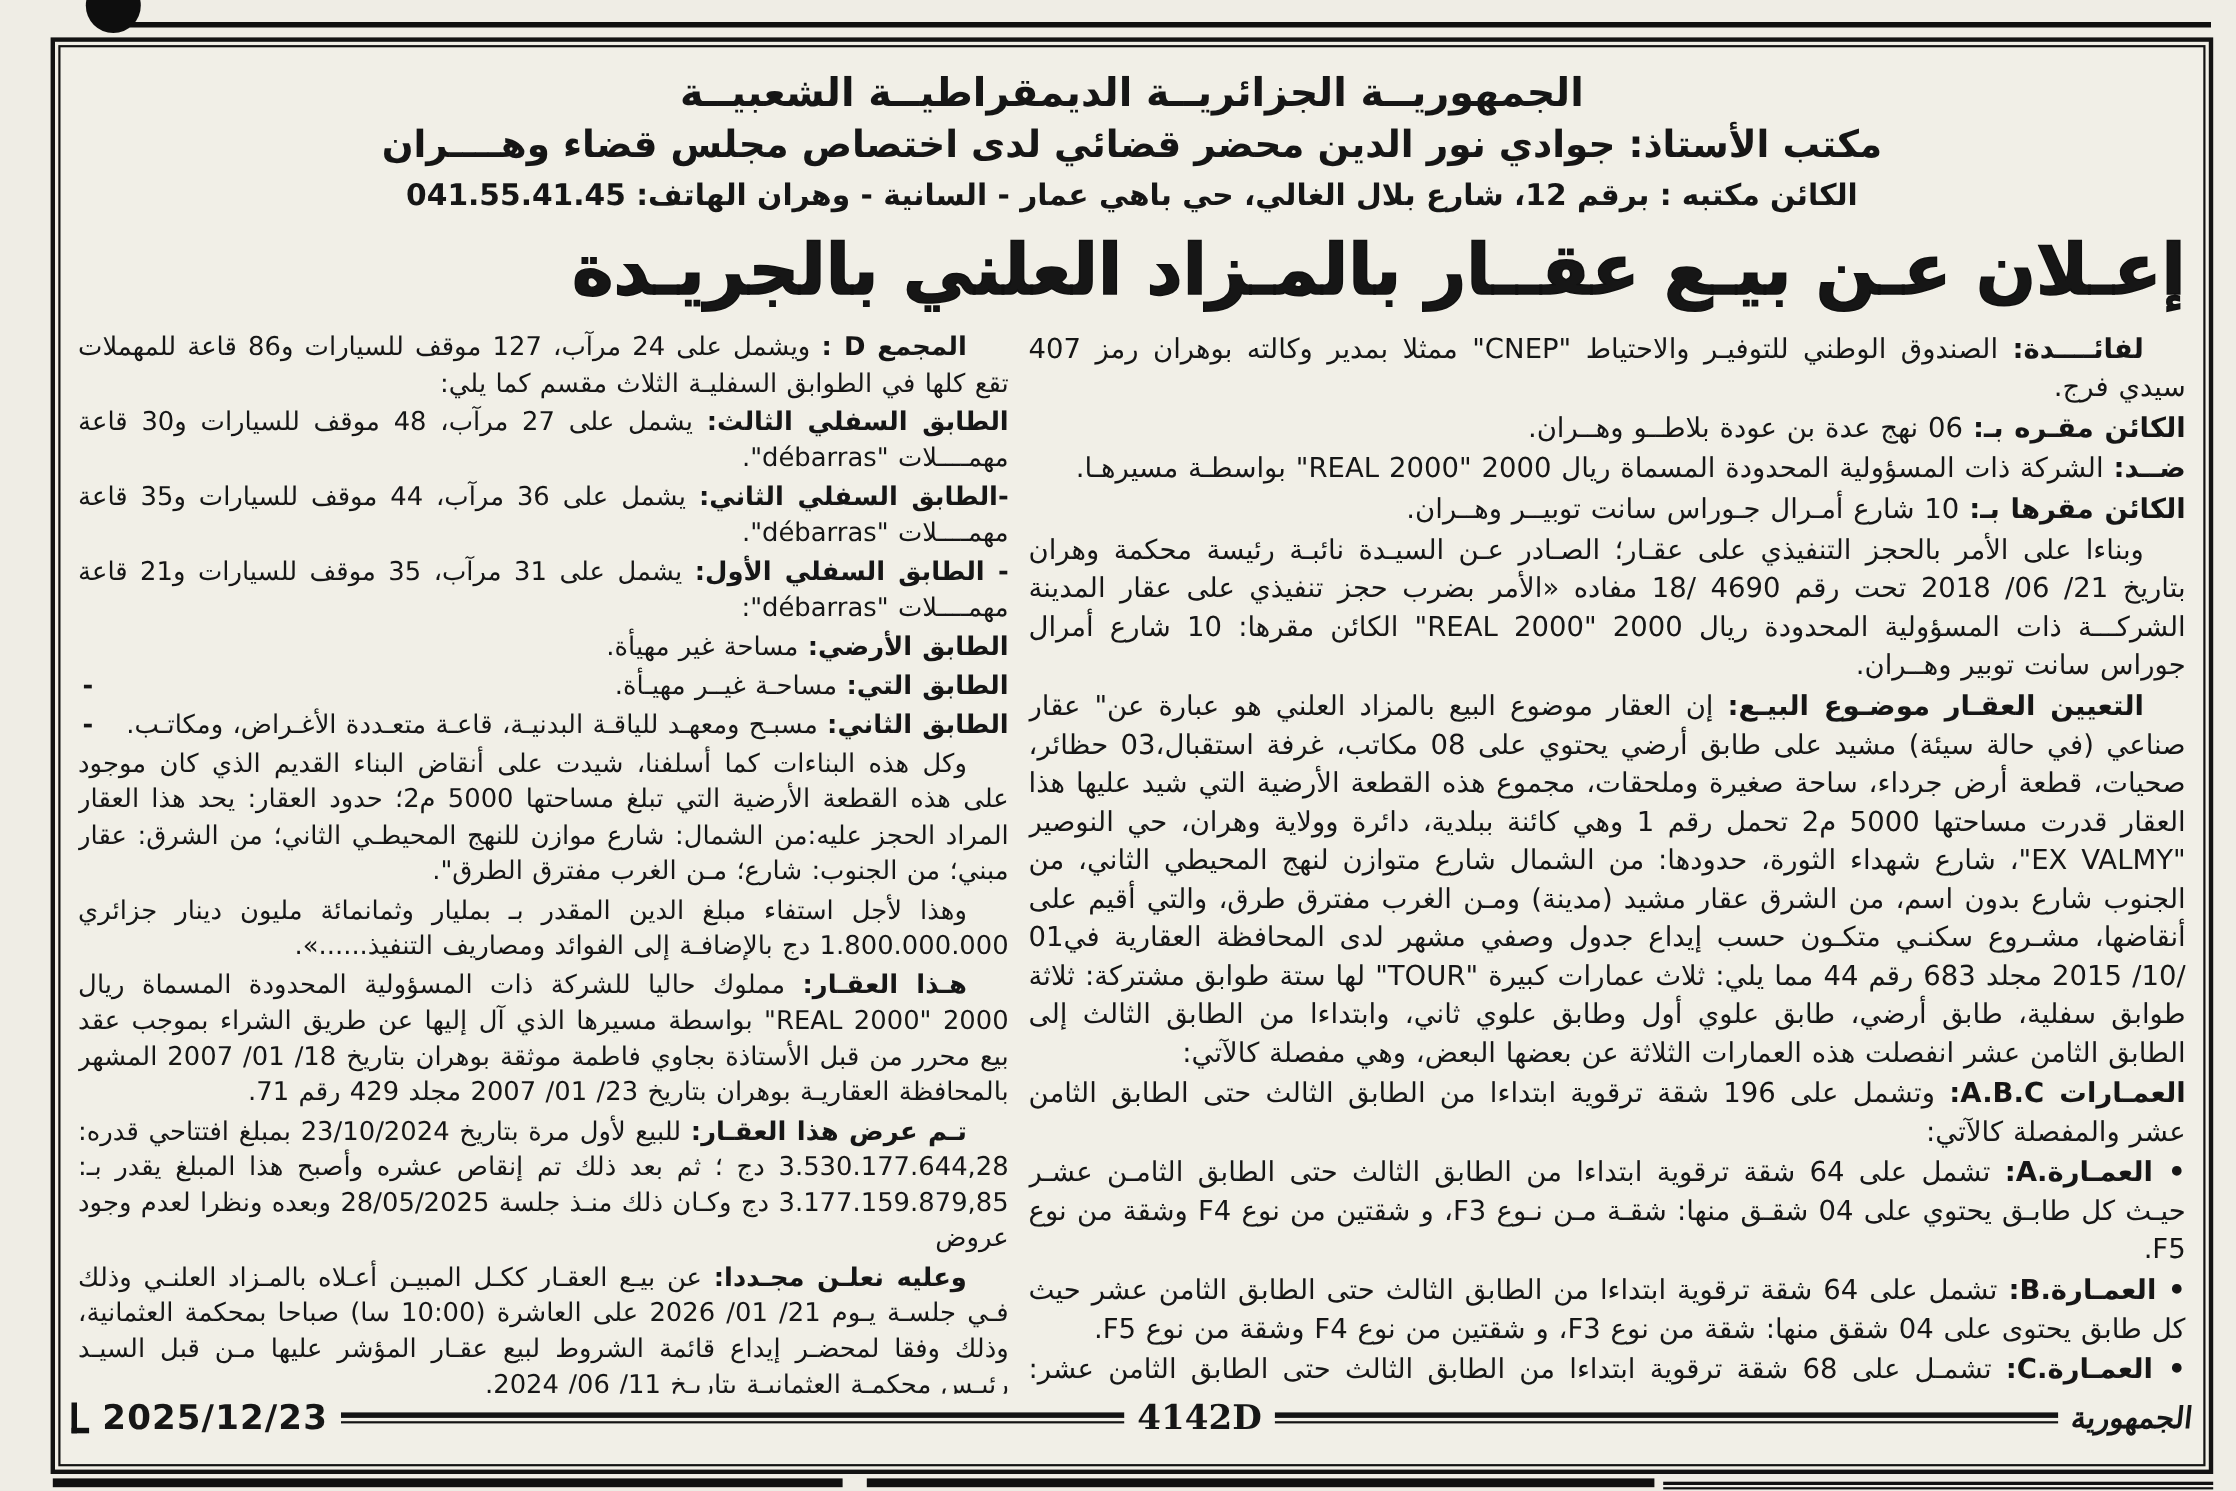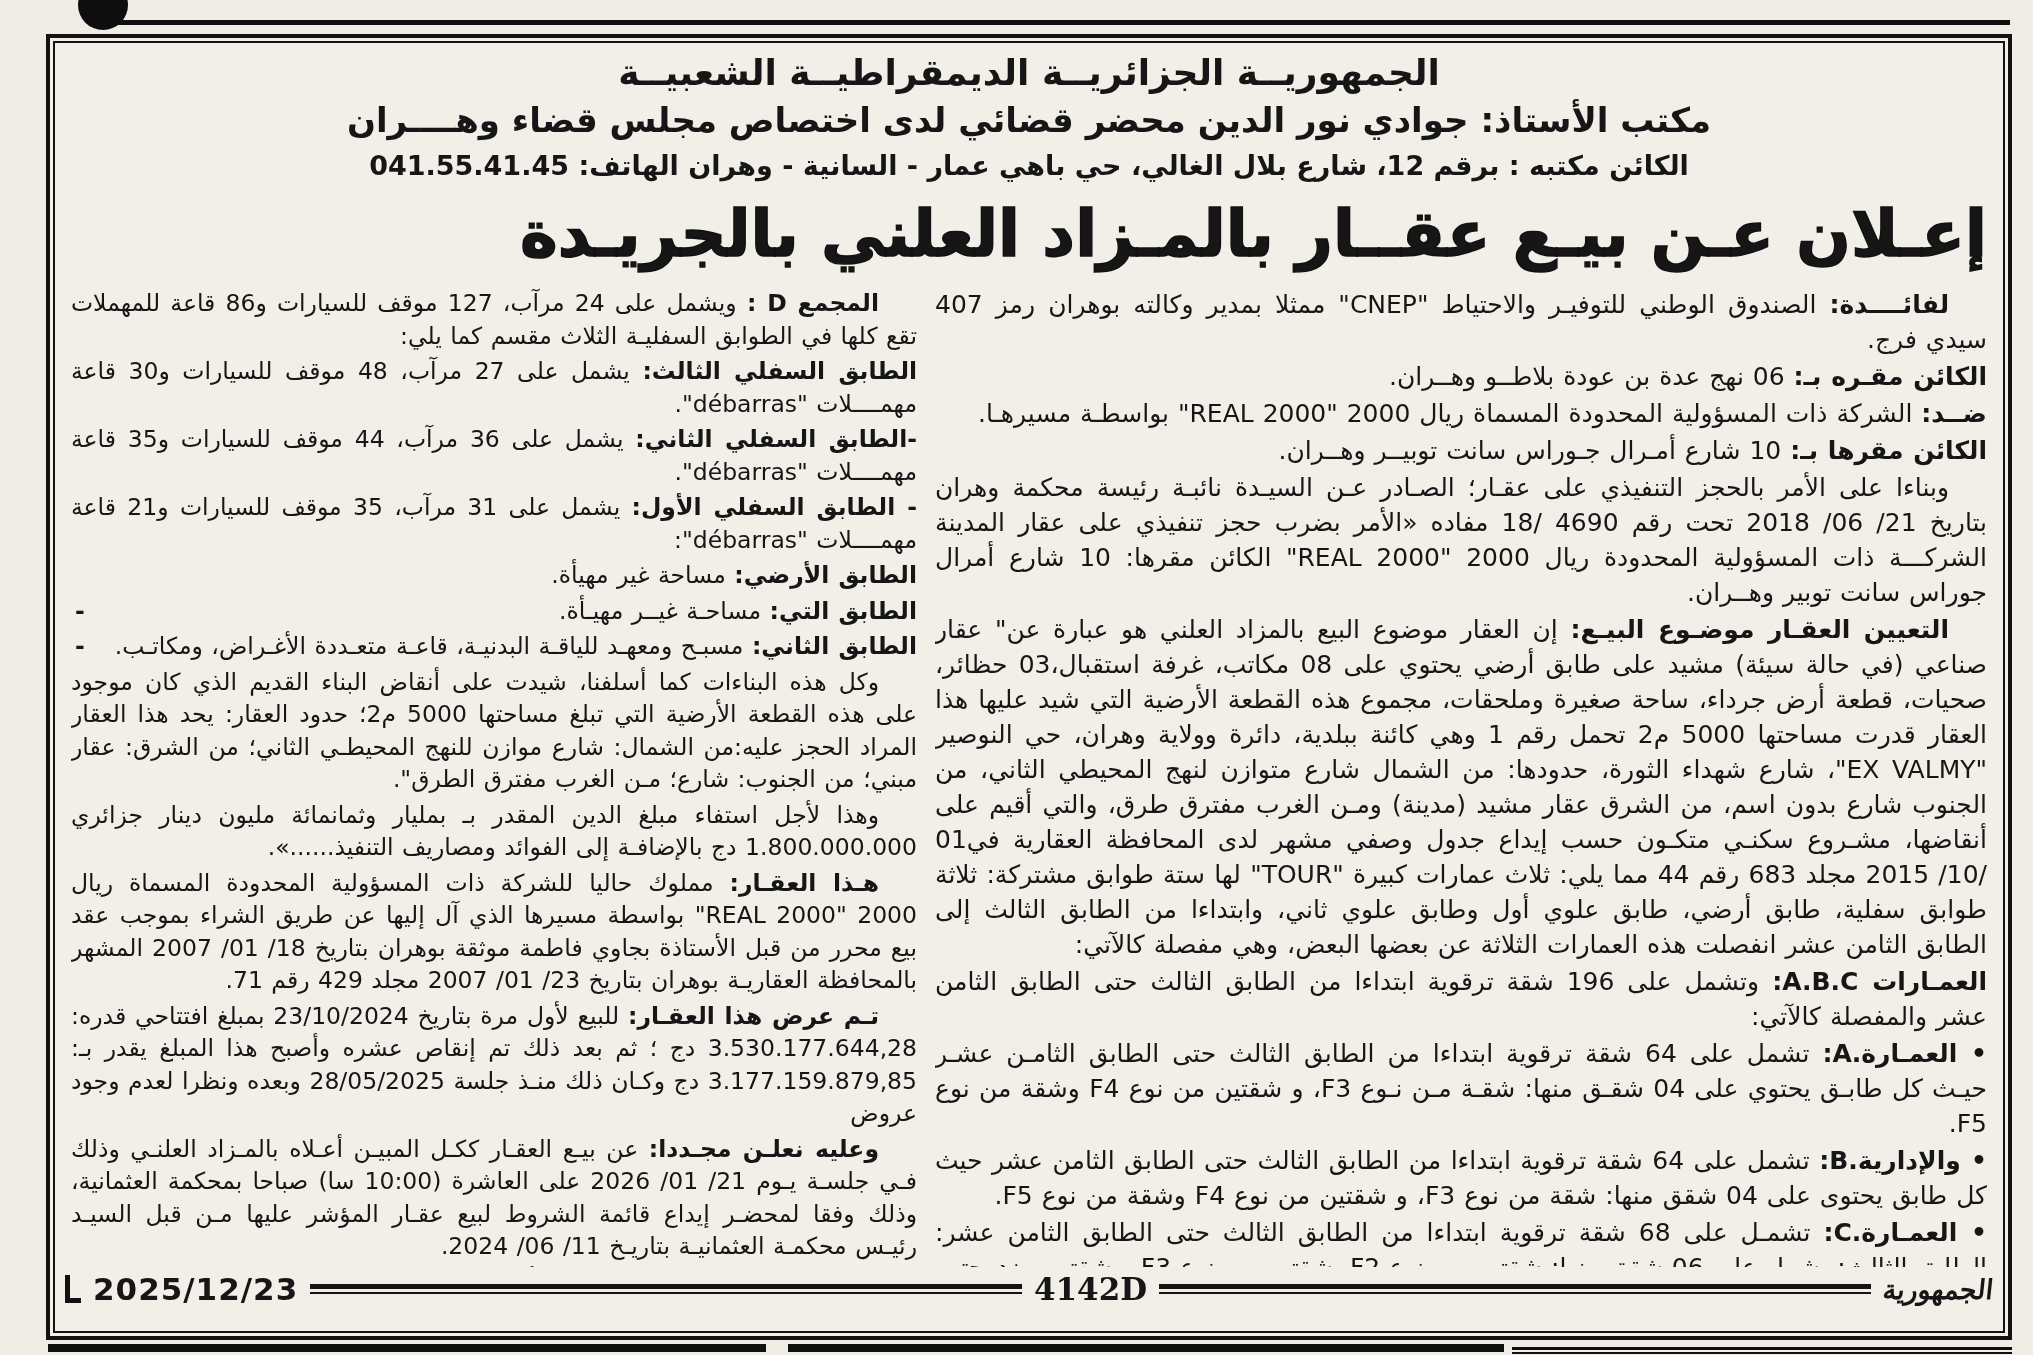--- a/index.html
+++ b/index.html
@@ -16,21 +16,21 @@
   .top-rule { position:absolute; left:118px; top:20px; width:1892px; height:5px; background:#101010; }
 
   
   .frame {
     position:absolute; left:46px; top:34px; width:1966px; height:1306px;
     border:4px solid #131313; padding:3px; background:#f1efe7;
   }
   .frame-inner {
     position:relative; width:100%; height:100%;
     border:2px solid #131313;
-    padding:6px 16px 58px 16px;
+    padding:18px 16px 58px 16px;
     direction:rtl;
     overflow:hidden;
   }
 
   .hdr { text-align:center; font-weight:bold; }
   .h1 { font-size:36px; line-height:48px; }
   .h2 { font-size:34px; line-height:46px; }
   .h3 { font-size:27px; line-height:46px; }
 
   .title {
@@ -100,21 +100,21 @@
       <div class="cols">
         <div class="col col-right">
             <p class="para ind"><b class="lead">لفائــــدة:</b> <span>الصندوق الوطني للتوفيـر والاحتياط "CNEP" ممثلا بمدير وكالته بوهران رمز 407 سيدي فرج.</span></p>
             <p class="para"><b class="lead">الكائن مقـره بـ:</b> <span>06 نهج عدة بن عودة بلاطــو وهــران.</span></p>
             <p class="para"><b class="lead">ضــد:</b> <span>الشركة ذات المسؤولية المحدودة المسماة ريال 2000 "REAL 2000" بواسطـة مسيرهـا.</span></p>
             <p class="para"><b class="lead">الكائن مقرها بـ:</b> <span>10 شارع أمـرال جـوراس سانت توبيــر وهــران.</span></p>
             <p class="para ind"><span>وبناءا على الأمر بالحجز التنفيذي على عقـار؛ الصـادر عـن السيـدة نائبـة رئيسة محكمة وهران بتاريخ 21/ 06/ 2018 تحت رقم 4690 /18 مفاده «الأمر بضرب حجز تنفيذي على عقار المدينة الشركـــة ذات المسؤولية المحدودة ريال 2000 "REAL 2000" الكائن مقرها: 10 شارع أمرال جوراس سانت توبير وهــران.</span></p>
             <p class="para ind"><b class="lead">التعيين العقـار موضـوع البيـع:</b> <span>إن العقار موضوع البيع بالمزاد العلني هو عبارة عن" عقار صناعي (في حالة سيئة) مشيد على طابق أرضي يحتوي على 08 مكاتب، غرفة استقبال،03 حظائر، صحيات، قطعة أرض جرداء، ساحة صغيرة وملحقات، مجموع هذه القطعة الأرضية التي شيد عليها هذا العقار قدرت مساحتها 5000 م2 تحمل رقم 1 وهي كائنة ببلدية، دائرة وولاية وهران، حي النوصير "EX VALMY"، شارع شهداء الثورة، حدودها: من الشمال شارع متوازن لنهج المحيطي الثاني، من الجنوب شارع بدون اسم، من الشرق عقار مشيد (مدينة) ومـن الغرب مفترق طرق، والتي أقيم على أنقاضها، مشـروع سكنـي متكـون حسب إيداع جدول وصفي مشهر لدى المحافظة العقارية في01 /10/ 2015 مجلد 683 رقم 44 مما يلي: ثلاث عمارات كبيرة "TOUR" لها ستة طوابق مشتركة: ثلاثة طوابق سفلية، طابق أرضي، طابق علوي أول وطابق علوي ثاني، وابتداءا من الطابق الثالث إلى الطابق الثامن عشر انفصلت هذه العمارات الثلاثة عن بعضها البعض، وهي مفصلة كالآتي:</span></p>
             <p class="para"><b class="lead">العمـارات A.B.C:</b> <span>وتشمل على 196 شقة ترقوية ابتداءا من الطابق الثالث حتى الطابق الثامن عشر والمفصلة كالآتي:</span></p>
             <p class="para"><b class="lead">• العمـارة.A:</b> <span>تشمل على 64 شقة ترقوية ابتداءا من الطابق الثالث حتى الطابق الثامـن عشـر حيـث كل طابـق يحتوي على 04 شقـق منها: شقـة مـن نـوع F3، و شقتين من نوع F4 وشقة من نوع F5.</span></p>
-            <p class="para"><b class="lead">• والإدارية.B:</b> <span>تشمل على 64 شقة ترقوية ابتداءا من الطابق الثالث حتى الطابق الثامن عشر حيث كل طابق يحتوى على 04 شقق منها: شقة من نوع F3، و شقتين من نوع F4 وشقة من نوع F5.</span></p>
+            <p class="para"><b class="lead">• العمـارة.B:</b> <span>تشمل على 64 شقة ترقوية ابتداءا من الطابق الثالث حتى الطابق الثامن عشر حيث كل طابق يحتوى على 04 شقق منها: شقة من نوع F3، و شقتين من نوع F4 وشقة من نوع F5.</span></p>
             <p class="para"><b class="lead">• العمـارة.C:</b> <span>تشمـل على 68 شقة ترقوية ابتداءا من الطابق الثالث حتى الطابق الثامن عشر: الطابق الثالث: يشمل على 06 شقق منها: شقتين من نوع F2، شقتين من نوع F3، وشقتين مزدوجتين من نوع F4 DUPLEX؛ الطابق الرابع: يشمل على04 شقق منها: شقتين من نوع F2، شقتين من نوع F3، الطابق الخامس: يشمل على 06 شقق منها: شقتين مـن نوع F2، شقتين من نوع F3، وشقتين مزدوجتين مـن نوع F4 DUPLEX؛ الطابق السادس: يشمل على 04 شقـق منهـا: شقتين من نوع F2، شقتين من نوع F3؛ الطابق السابع إلى الطابق الثامن عشر: يشمل كل طابق على 04 شقق منها: شقتين من نوع F3، شقتين من نوع F4.</span></p>
           </div>
         <div class="col col-left">
             <p class="para ind"><b class="lead">المجمع D :</b> <span>ويشمل على 24 مرآب، 127 موقف للسيارات و86 قاعة للمهملات تقع كلها في الطوابق السفليـة الثلاث مقسم كما يلي:</span></p>
             <p class="para"><b class="lead">الطابق السفلي الثالث:</b> <span>يشمل على 27 مرآب، 48 موقف للسيارات و30 قاعة مهمــــلات "débarras".</span></p>
             <p class="para"><b class="lead">-الطابق السفلي الثاني:</b> <span>يشمل على 36 مرآب، 44 موقف للسيارات و35 قاعة مهمــــلات "débarras".</span></p>
             <p class="para"><b class="lead">- الطابق السفلي الأول:</b> <span>يشمل على 31 مرآب، 35 موقف للسيارات و21 قاعة مهمــــلات "débarras":</span></p>
             <p class="para"><b class="lead">الطابق الأرضي:</b> <span>مساحة غير مهيأة.</span></p>
             <p class="para"><span class="hang-dash">-</span><b class="lead">الطابق التي:</b> <span>مساحـة غيــر مهيـأة.</span></p>
             <p class="para"><span class="hang-dash">-</span><b class="lead">الطابق الثاني:</b> <span>مسبـح ومعهـد للياقـة البدنيـة، قاعـة متعـددة الأغـراض، ومكاتـب.</span></p>

